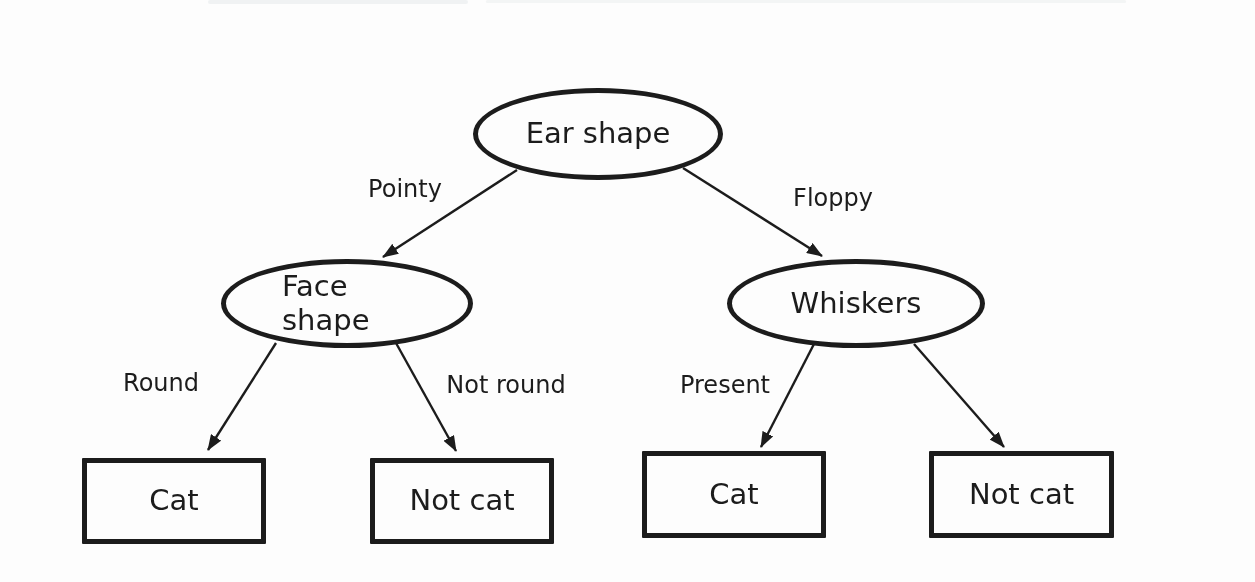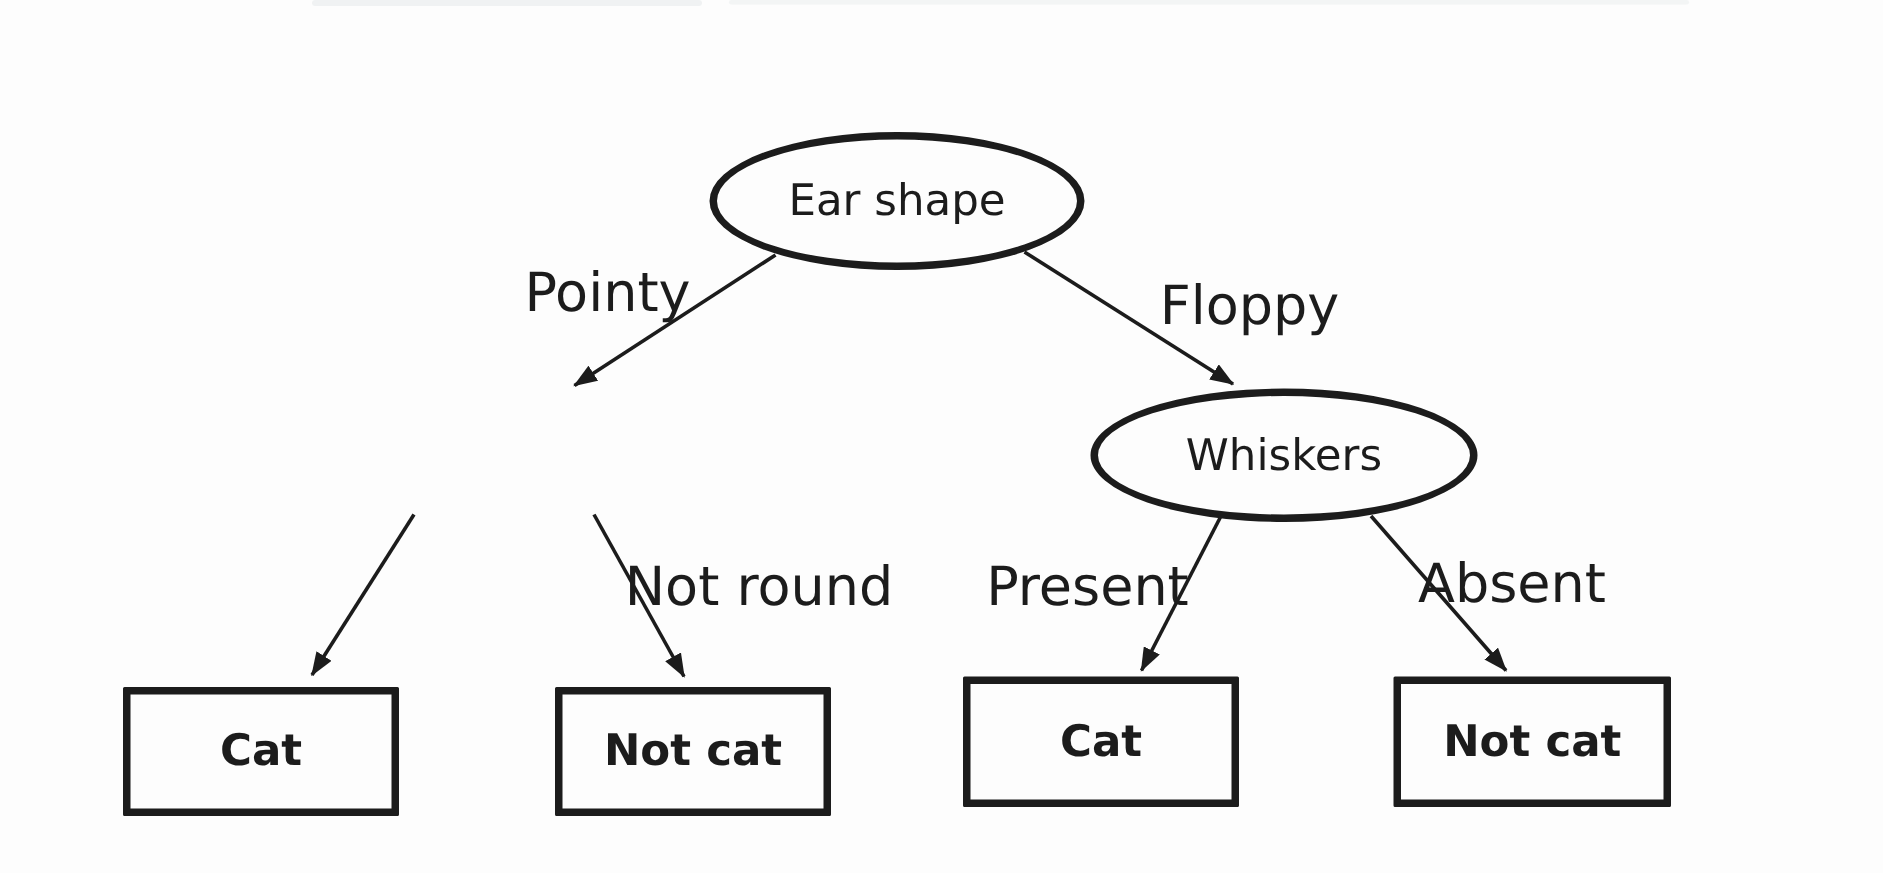--- a/index.html
+++ b/index.html
@@ -26,35 +26,35 @@
 
   .node {
     position:absolute;
     box-sizing:border-box;
     border:5px solid var(--ink,#1c1c1c);
     display:flex; align-items:center; justify-content:center;
     font-size:29px; line-height:1.15;
     background:transparent;
   }
   .ellipse { border-radius:50%; }
-  .rect    { border-radius:1px;font-weight:bold; }
+  .rect    { border-radius:1px; }
 
   .n-root     { left:473px; top:88px;  width:250px; height:92px; }
   .n-face     { left:221px; top:259px; width:252px; height:89px; }
   .n-face span{ max-width:130px; }
   .n-whiskers { left:727px; top:259px; width:258px; height:89px; }
   .n-cat-l    { left:82px;  top:458px; width:184px; height:86px; }
   .n-notcat-l { left:370px; top:458px; width:184px; height:86px; }
   .n-cat-r    { left:642px; top:451px; width:184px; height:87px; }
   .n-notcat-r { left:929px; top:451px; width:185px; height:87px; }
 
   .edge-label {
     position:absolute;
     transform:translateX(-50%);
-    font-size:36px;
+    font-size:24px;
     white-space:nowrap;
   }
   .l-pointy   { left:405px;  top:175px; }
   .l-floppy   { left:833px;  top:184px; }
   .l-round    { left:161px;  top:369px; }
   .l-notround { left:506px;  top:371px; }
   .l-present  { left:725px;  top:371px; }
   .l-absent   { left:1008px; top:369px; }
 </style>
 </head>
@@ -75,36 +75,39 @@
     <line class="edge-line" x1="683" y1="168" x2="822" y2="256" marker-end="url(#ah)"></line>
     <line class="edge-line" x1="276" y1="343" x2="208" y2="450" marker-end="url(#ah)"></line>
     <line class="edge-line" x1="396" y1="343" x2="456" y2="451" marker-end="url(#ah)"></line>
     <line class="edge-line" x1="814" y1="344" x2="761" y2="447" marker-end="url(#ah)"></line>
     <line class="edge-line" x1="914" y1="344" x2="1004" y2="447" marker-end="url(#ah)"></line>
   </svg>
 
   <div class="node ellipse n-root">
     <span>Ear shape</span>
   </div>
+  <div class="node ellipse n-face">
+    <span>Face shape</span>
+  </div>
   <div class="node ellipse n-whiskers">
     <span>Whiskers</span>
   </div>
 
   <div class="node rect n-cat-l">
     <span>Cat</span>
   </div>
   <div class="node rect n-notcat-l">
     <span>Not cat</span>
   </div>
   <div class="node rect n-cat-r">
     <span>Cat</span>
   </div>
   <div class="node rect n-notcat-r">
     <span>Not cat</span>
   </div>
 
   <div class="edge-label l-pointy">Pointy</div>
   <div class="edge-label l-floppy">Floppy</div>
+  <div class="edge-label l-round">Round</div>
   <div class="edge-label l-notround">Not round</div>
   <div class="edge-label l-present">Present</div>
-  <div class="edge-label l-absent">Absent</div>
 
 </div>
 
 </body></html>

